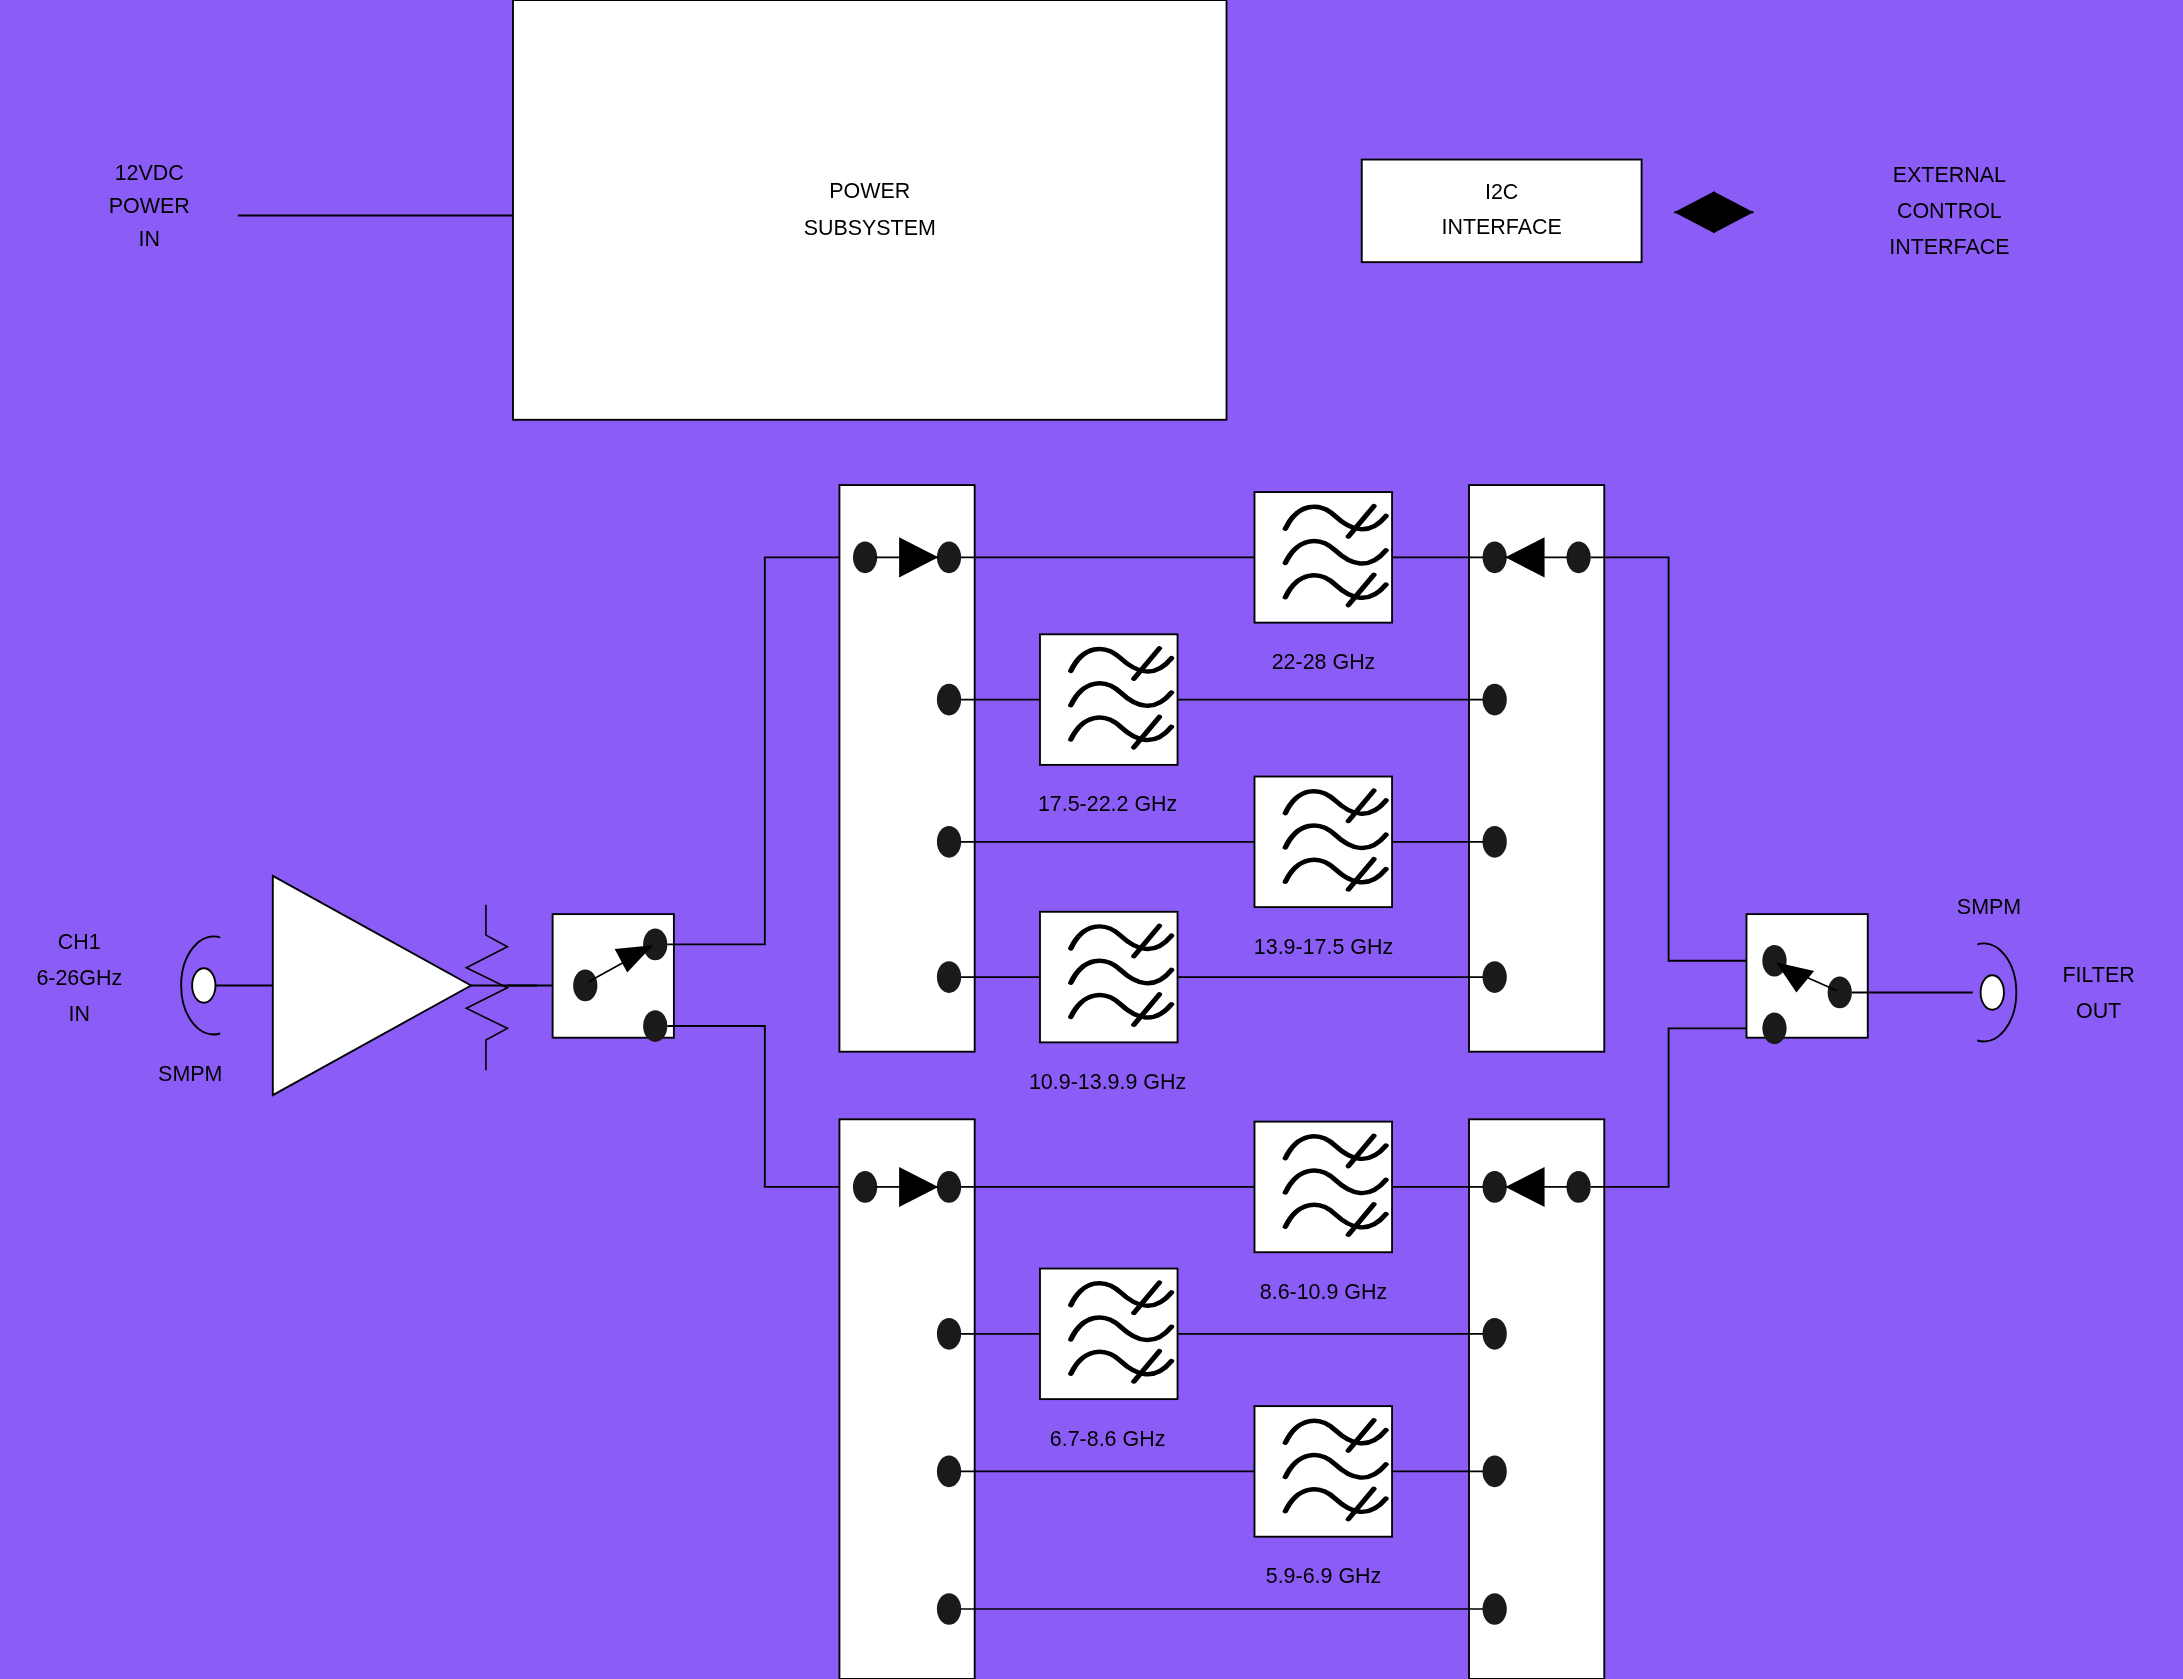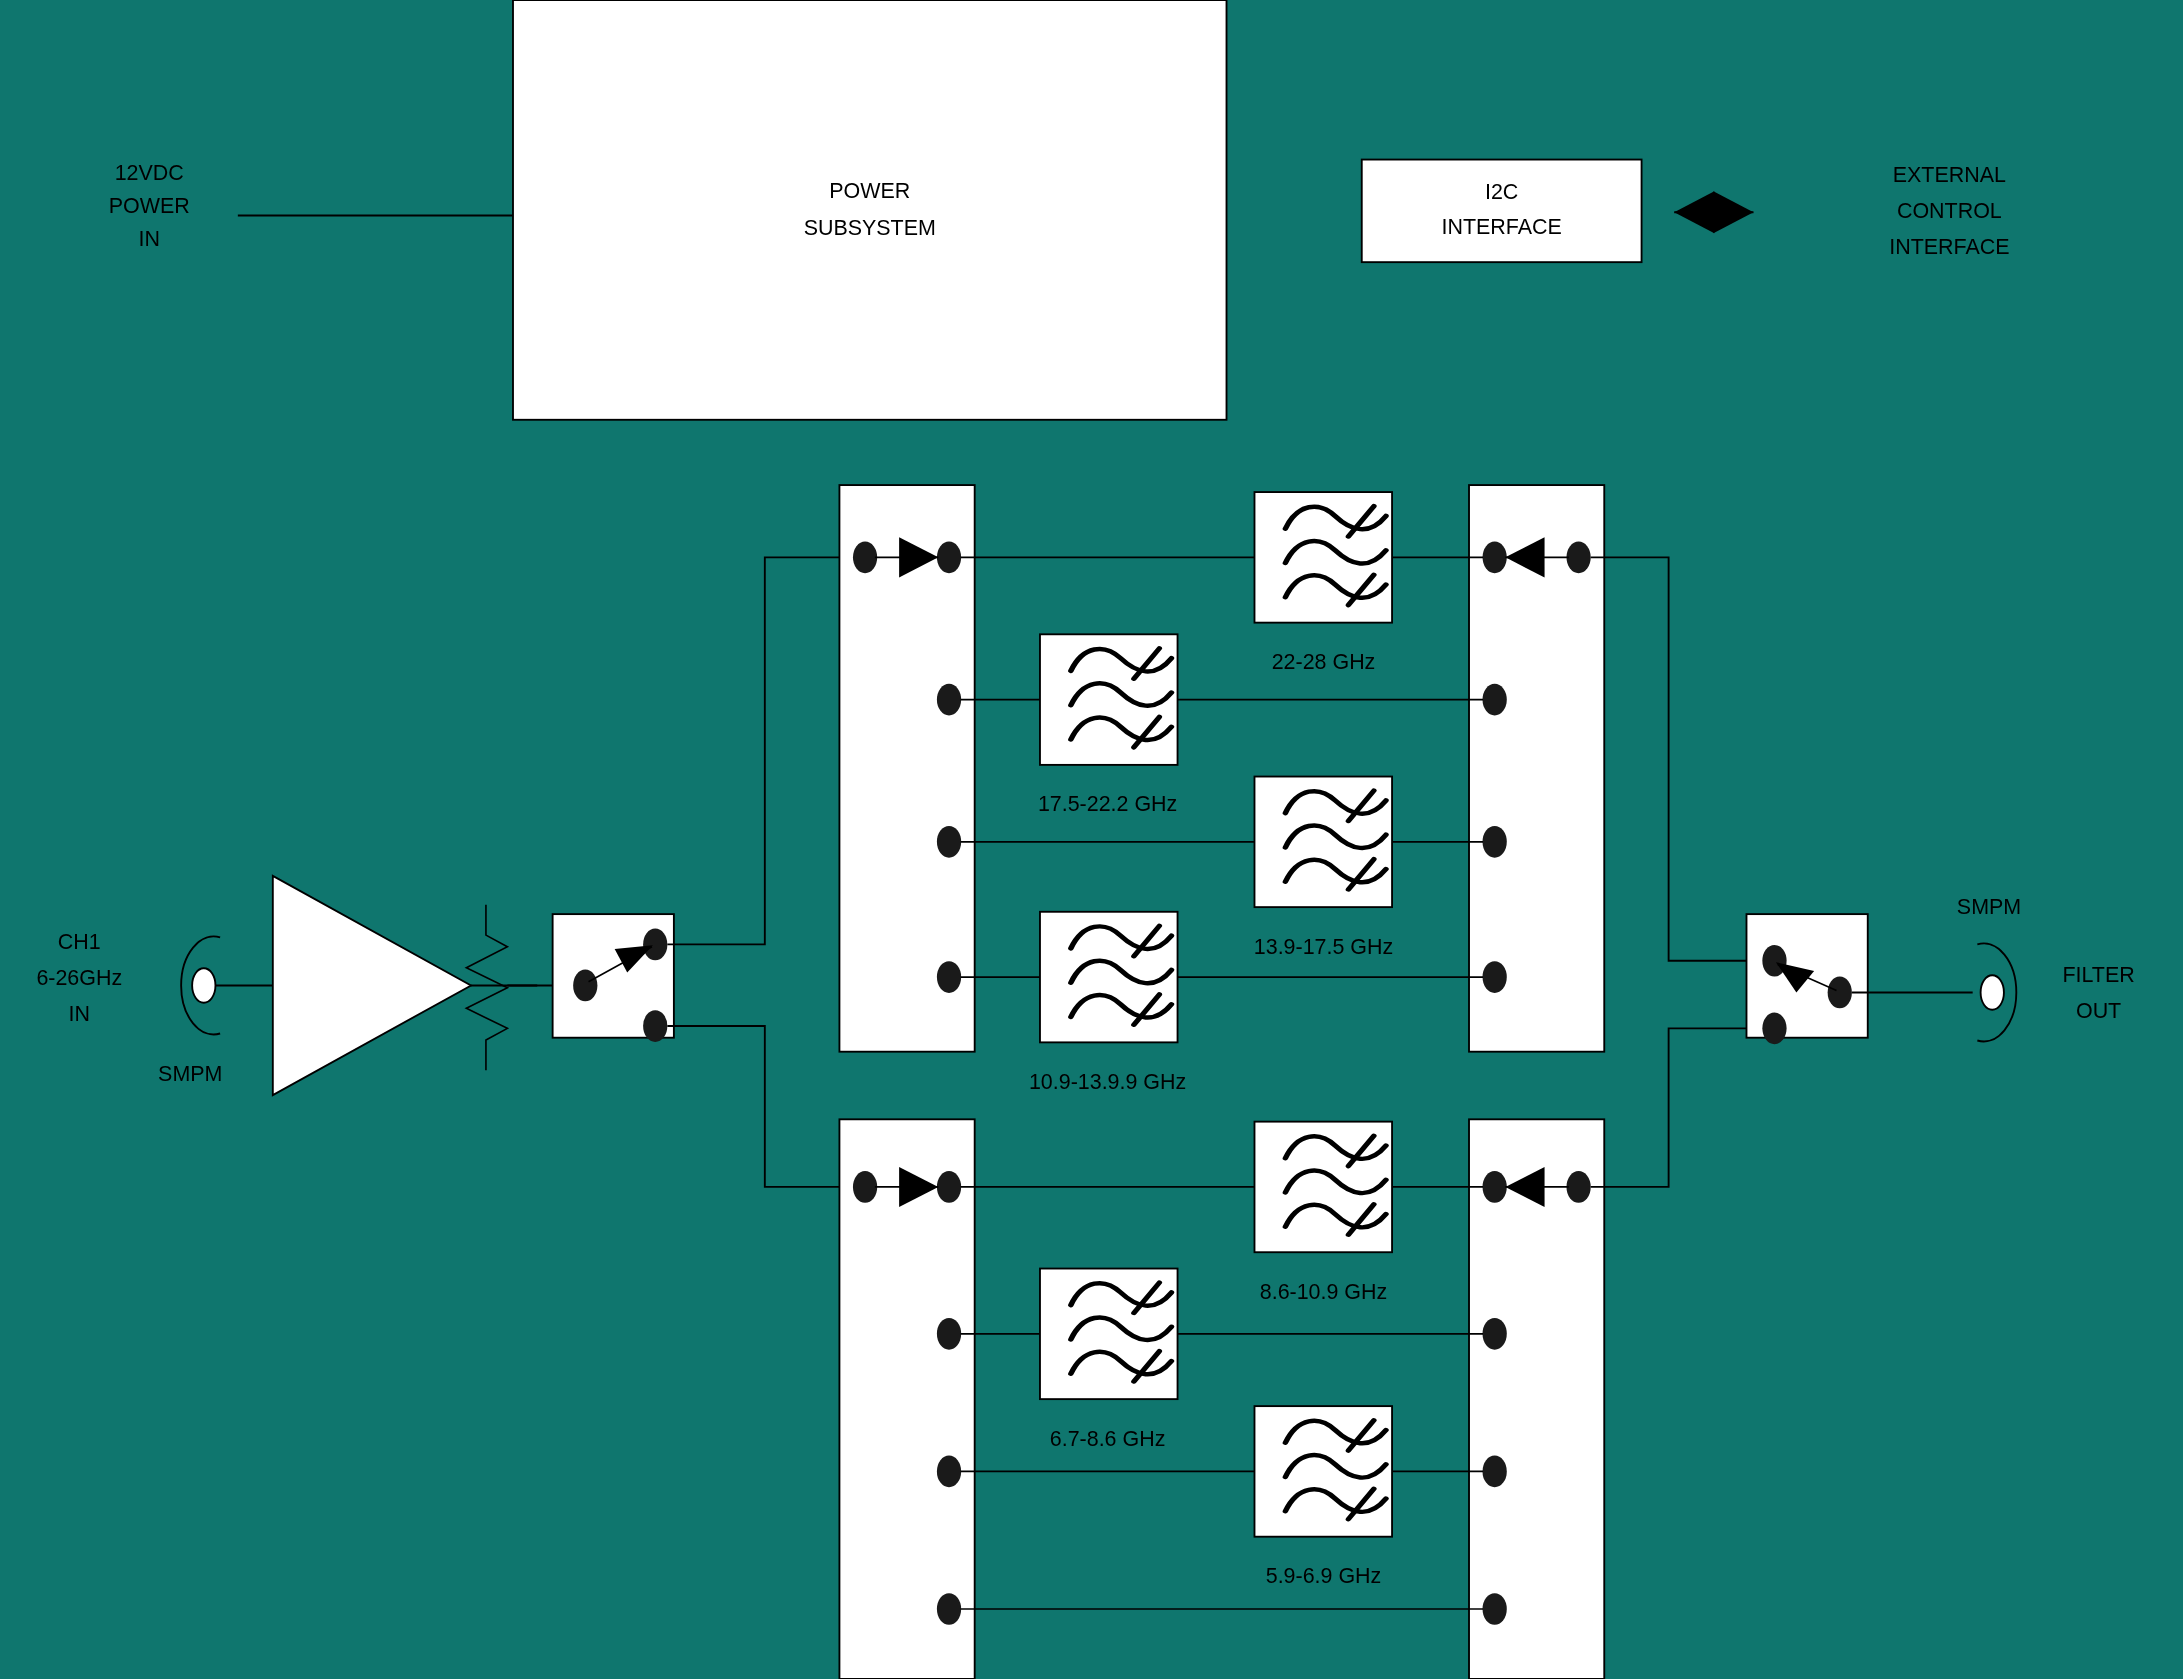--- a/index.html
+++ b/index.html
@@ -4,21 +4,21 @@
 <style>
   html, body {
     margin: 0;
     padding: 0;
     background: #ffffff;
   }
   #stage {
     position: relative;
     width: 2183px;
     height: 1679px;
-    background: #0f766e;
+    background: #8b5cf6;
     font-family: "Liberation Sans", sans-serif;
   }
   svg#diagram {
     position: absolute;
     left: 0;
     top: 0;
     width: 2183px;
     height: 1679px;
     display: block;
   }

